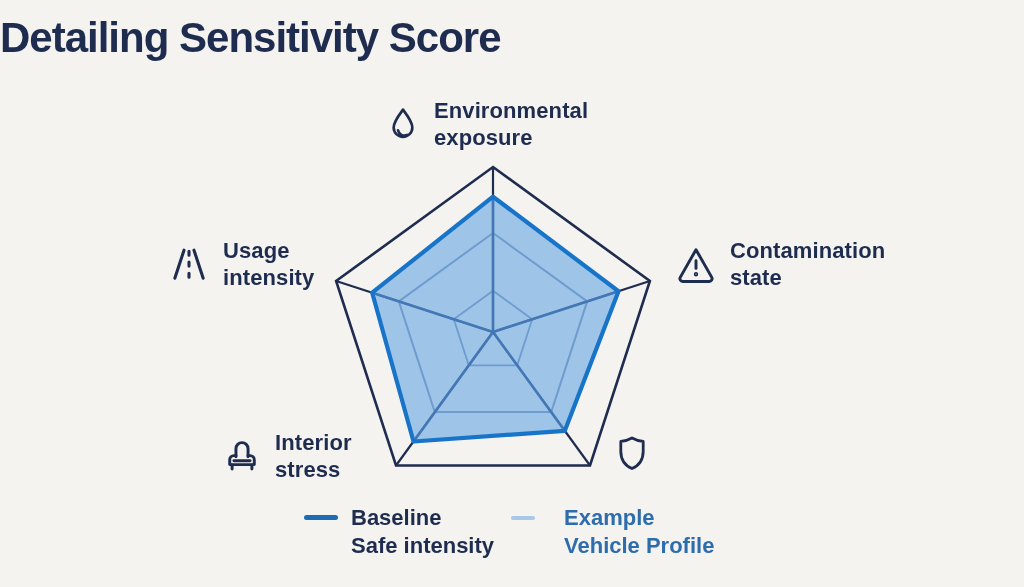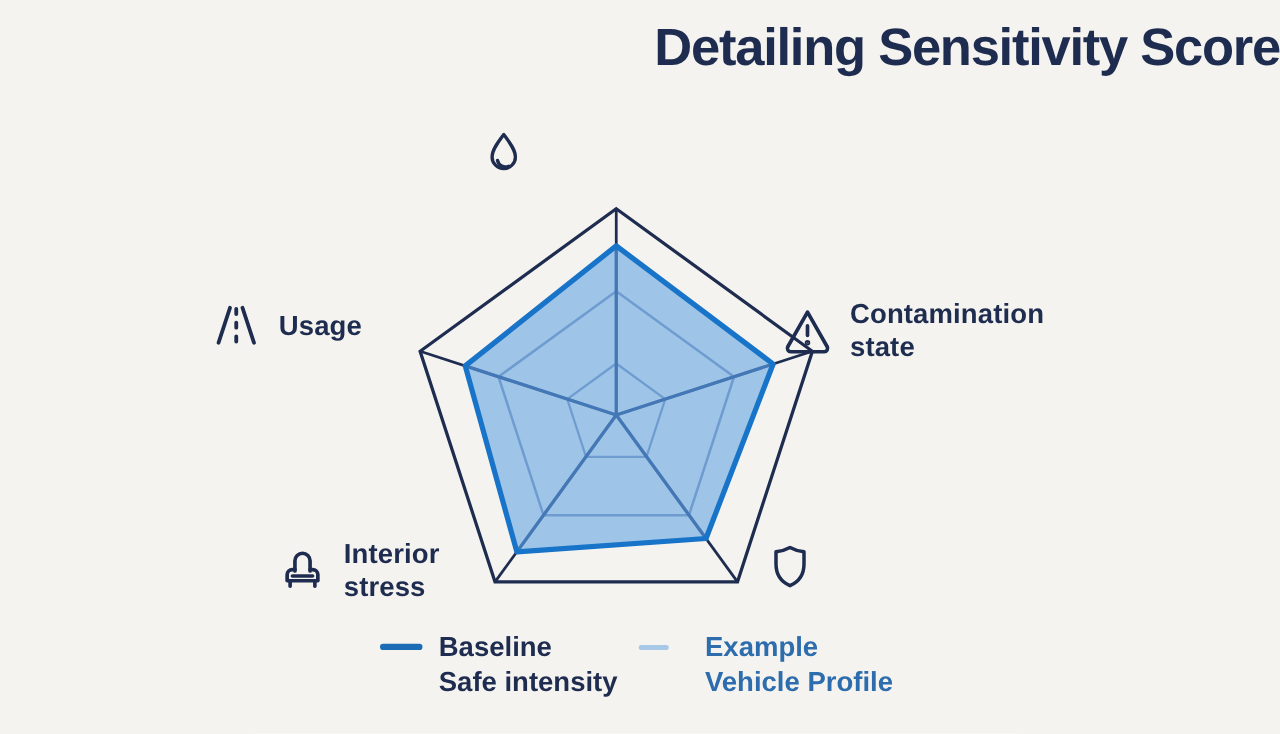--- a/index.html
+++ b/index.html
@@ -1,27 +1,27 @@
 <!DOCTYPE html>
 <html><head>
 <meta charset="utf-8">
 <style>
   html,body{margin:0;padding:0;}
   body{width:1024px;height:587px;font-family:"Liberation Sans","DejaVu Sans",sans-serif;}
   .stage{position:relative;width:1024px;height:587px;overflow:hidden;}
-  .page-title{position:absolute;top:14px;left:0;width:100%;text-align:right;
+  .page-title{position:absolute;top:14px;left:0;width:100%;text-align:left;
     font-size:42px;font-weight:700;letter-spacing:-1px;color:#1e2c50;margin:0;}
   #radar{position:absolute;left:0;top:0;}
   .axis{position:absolute;display:flex;align-items:center;gap:11px;color:#1e2c50;
     font-size:22px;font-weight:700;line-height:27px;letter-spacing:0.1px;white-space:nowrap;}
   .axis .icon{flex:none;display:block;}
   .axis .icon svg{display:block;}
   #axis-env{left:383px;top:97px;}
   #axis-usage{left:166px;top:237px;}
-  #axis-contamination{left:623px;top:237px;}
+  #axis-contamination{left:673px;top:237px;}
   #axis-interior{left:220px;top:429px;justify-content:flex-end;}
   #axis-protection{left:611px;top:428px;}
   .legend-item{position:absolute;display:flex;gap:13px;font-size:22px;font-weight:700;
     line-height:28px;white-space:nowrap;justify-content:flex-end;}
   #legend-baseline{left:304px;top:504px;color:#1e2c50;}
   #legend-example{left:511px;top:504px;}
   .swatch{display:block;flex:none;border-radius:3px;}
   #legend-baseline .swatch{width:34px;height:5px;margin-top:11px;}
   #legend-example .swatch{width:24px;height:4px;margin-top:12px;}
 </style>
@@ -50,32 +50,37 @@
       <polygon points="493.0,196.7 618.5,291.2 564.8,430.8 413.5,441.5 372.2,292.7" fill="none" stroke="#1874c8" stroke-width="4.2" stroke-linejoin="round"></polygon>
     </svg>
 
   <div class="axis" id="axis-env">
     <span class="icon">
       <svg width="40" height="50" viewBox="0 0 24 24" fill="none" stroke="currentColor" stroke-width="1.6" stroke-linecap="round" stroke-linejoin="round">
         <path d="M12 3.4 C9.4 6.9 6.4 10.6 6.4 14.1 A5.6 5.6 0 0 0 17.6 14.1 C17.6 10.6 14.6 6.9 12 3.4 Z"></path>
         <path d="M9 15.8 a3.9 3.9 0 0 0 5.4 2.8"></path>
       </svg>
     </span>
+    <div>
+      <div>Environmental</div>
+      <div>exposure</div>
+    </div>
   </div>
 
   <div class="axis" id="axis-usage">
     <span class="icon">
       <svg width="46" height="46" viewBox="0 0 24 24" fill="none" stroke="currentColor" stroke-width="1.6" stroke-linecap="round">
         <path d="M9.4 4.8 L4.6 19.4"></path>
         <path d="M14.6 4.8 L19.4 19.4"></path>
         <path d="M12 5.3 v2.1 M12 11 v2.1 M12 16.8 v2.1"></path>
       </svg>
     </span>
     <div>
       <div>Usage</div>
+      <div>intensity</div>
     </div>
   </div>
 
   <div class="axis" id="axis-contamination">
     <span class="icon">
       <svg width="46" height="44" viewBox="0 0 24 24" fill="none" stroke="currentColor" stroke-width="1.6" stroke-linecap="round" stroke-linejoin="round">
         <path d="M12 4.2 L20.6 19.3 a1.5 1.5 0 0 1 -1.3 2.2 H4.7 a1.5 1.5 0 0 1 -1.3 -2.2 Z"></path>
         <path d="M12 10.2 v4.2"></path>
         <circle cx="12" cy="17.6" r="0.4" fill="currentColor"></circle>
       </svg>

